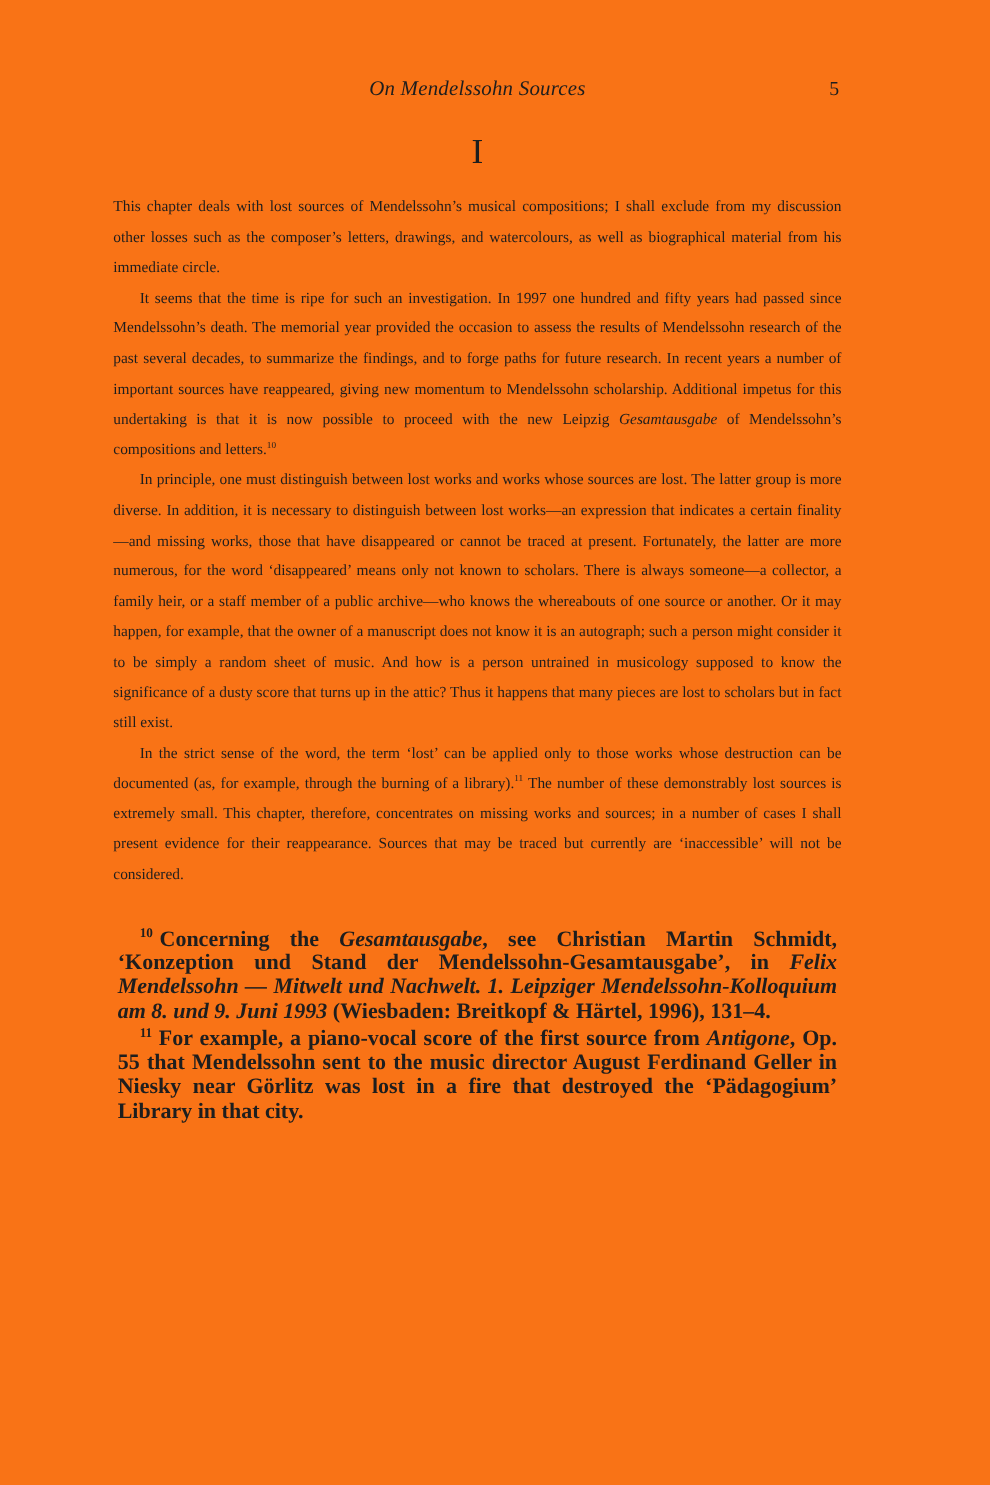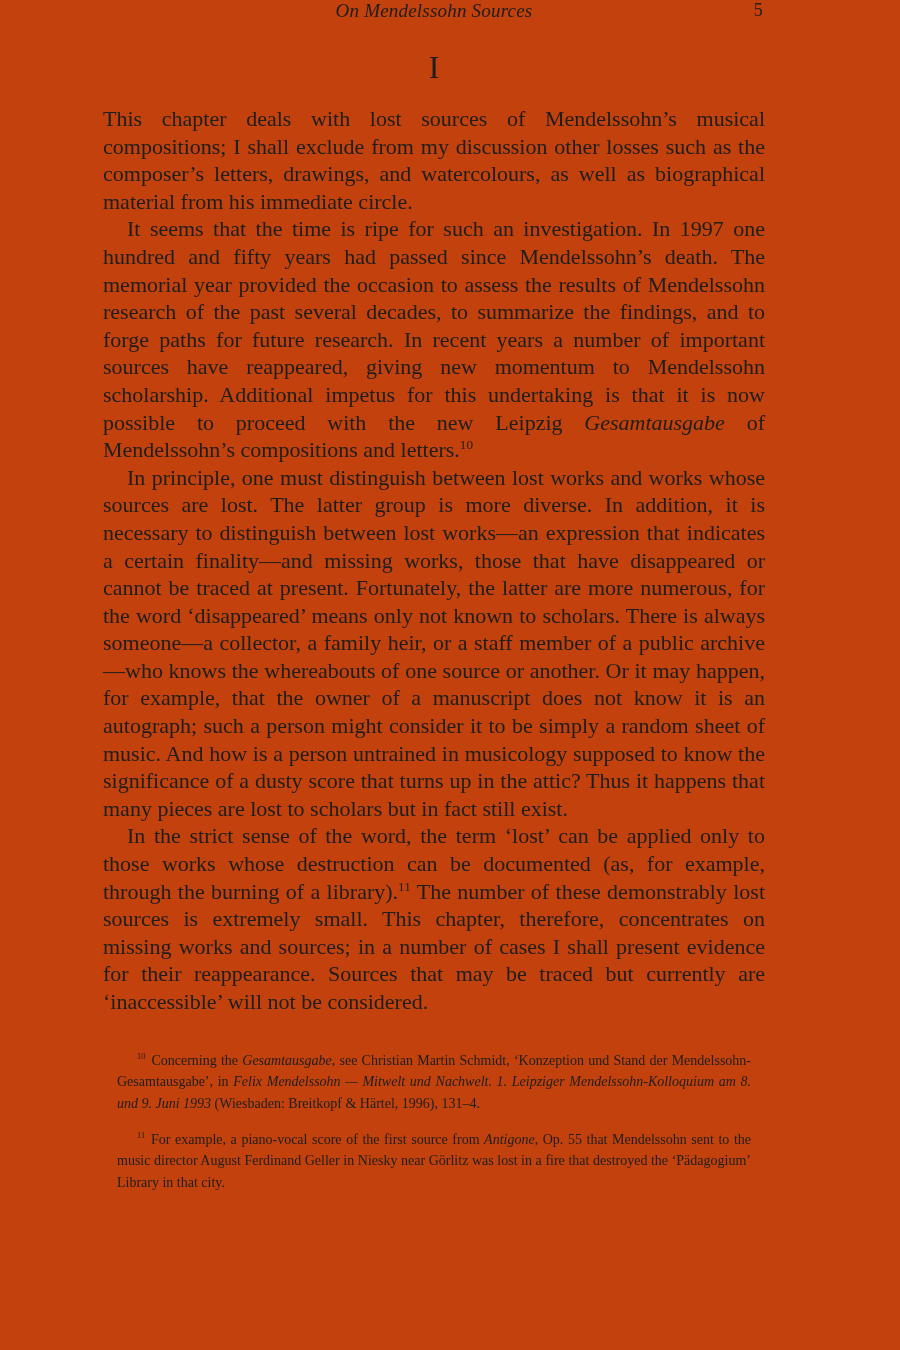--- a/index.html
+++ b/index.html
@@ -1,25 +1,26 @@
 <!DOCTYPE html>
 <html lang="en"><head>
 <meta charset="utf-8">
 <style>
   html, body { margin: 0; padding: 0; background: #e8e8e8; }
   .page {
     position: relative;
     width: 900px;
     height: 1350px;
     margin: 0 auto;
-    background: #c2410c;
+    background: #f97316;
     color: #1e1e1e;
     font-family: "Liberation Serif", "DejaVu Serif", serif;
     overflow: hidden;
     box-sizing: border-box;
+    padding-top: 70px;
   }
   .text-col {
     margin-left: 103px;
     width: 662px;
   }
   .running-head {
     position: relative;
     height: 26px;
     text-align: center;
     font-style: italic;
@@ -38,40 +39,41 @@
     font-size: 32px;
     line-height: 34px;
     margin-top: 24px;
     font-weight: normal;
   }
   .body-text {
     margin-top: 21px;
   }
   .body-text p {
     margin: 0;
-    font-size: 22px;
+    font-size: 14px;
     line-height: 27.6px;
     text-align: justify;
   }
   .body-text p.indent { text-indent: 24px; }
   .i { font-style: italic; }
   .sup {
     font-size: 0.6em;
     vertical-align: super;
     line-height: 0;
   }
   .footnotes {
     margin-top: 34px;
   }
   .footnotes p {
-    margin: 14px;
-    font-size: 14px;
+    margin: 4px;
+    font-size: 20px;
     line-height: 21.7px;
     text-align: justify;
     text-indent: 20px;
+    font-weight: bold;
   }
   .footnotes .sup { margin-right: 6px; }
 </style>
 </head>
 <body>
 
 <div class="page">
   <div class="text-col">
 
     <div class="running-head">

